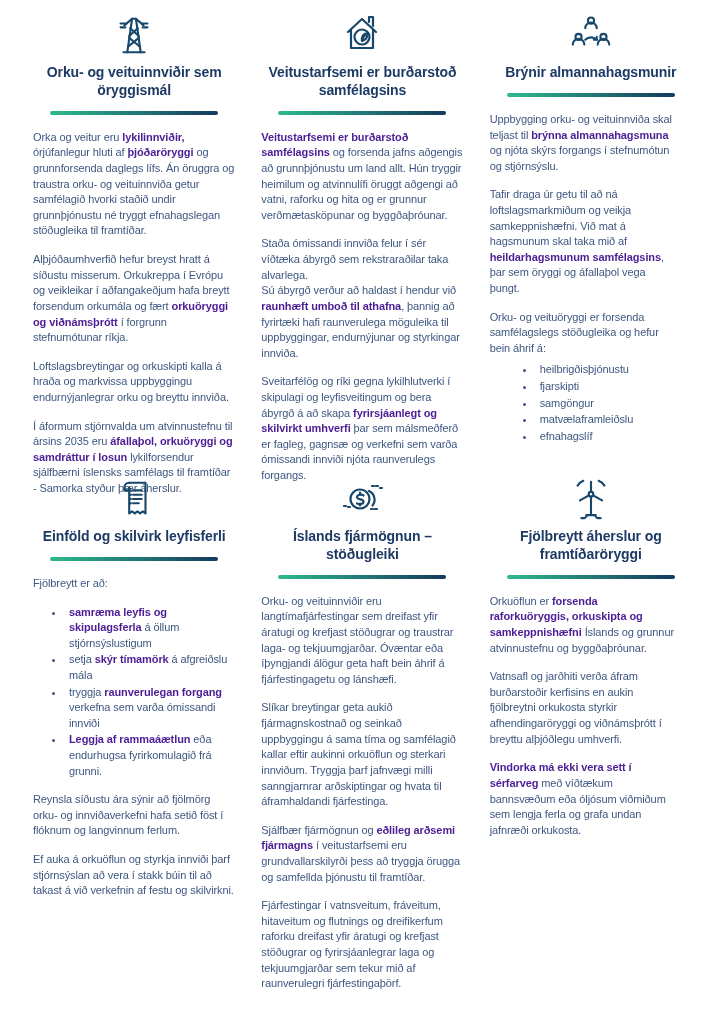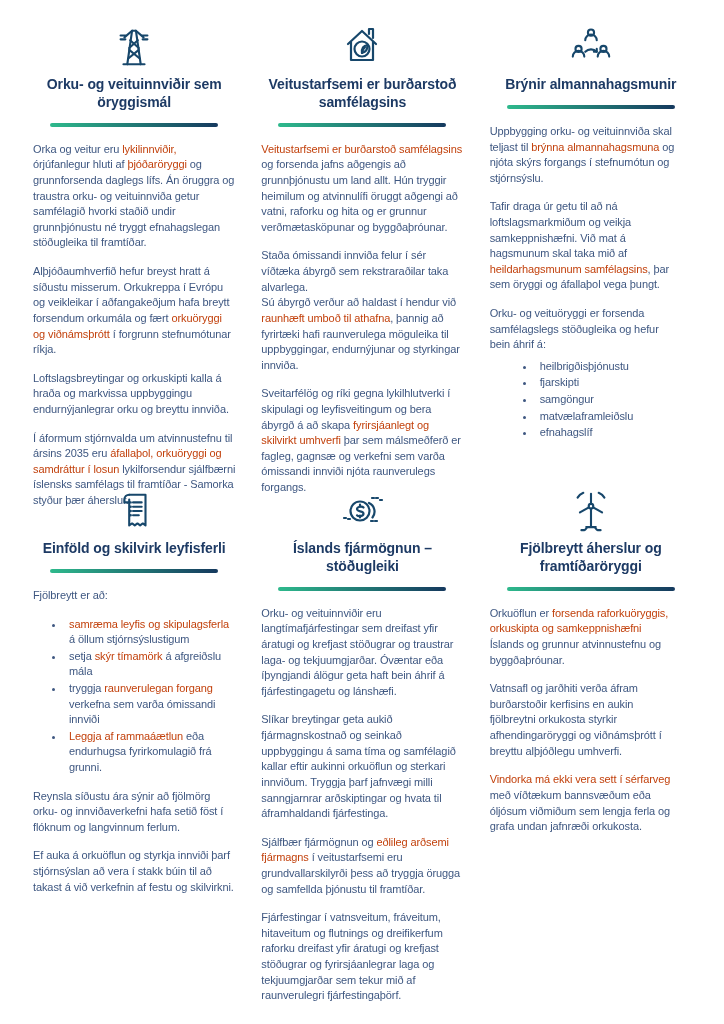--- a/index.html
+++ b/index.html
@@ -4,21 +4,21 @@
 <style>
   html,body{margin:0;padding:0;background:#ffffff;}
   body{
     width:724px;height:1024px;overflow:hidden;
     font-family:"Liberation Sans",sans-serif;
     -webkit-font-smoothing:antialiased;
   }
   .page{
     box-sizing:border-box;
     width:724px;height:1024px;
-    padding:20px 32px 16px 33px;
+    padding:8px 32px 16px 33px;
     display:grid;
     grid-template-columns:repeat(3,1fr);
     grid-template-rows:452px auto;
     column-gap:26px;
     row-gap:12px;
     background:#ffffff;
   }
   .panel{min-width:0;}
   .panel.narrow .body{padding-right:16px;}
   .icon-wrap{
@@ -38,21 +38,21 @@
     width:168px;height:4px;border-radius:2px;
     margin:11px auto 15px auto;
     background:linear-gradient(to right,#2eb98c,#15395e);
   }
   .body{
     font-size:11px;line-height:1.42;
     color:#3e5781;
     letter-spacing:-0.1px;
   }
   .body p{margin:0 0 13px 0;}
-  .body strong{font-weight:normal;color:#c2410c;}
+  .body strong{font-weight:bold;color:#4c1d95;}
   .body ul{margin:8px 0 13px 0;padding-left:32px;}
   .panel.panel-public-interest .body ul{padding-left:46px;margin-top:-7px;}
   .body li{margin:1px 0;padding-left:4px;}
   .body li::marker{color:#3e5781;}
 </style>
 </head>
 <body>
 
 <div class="page">
 

